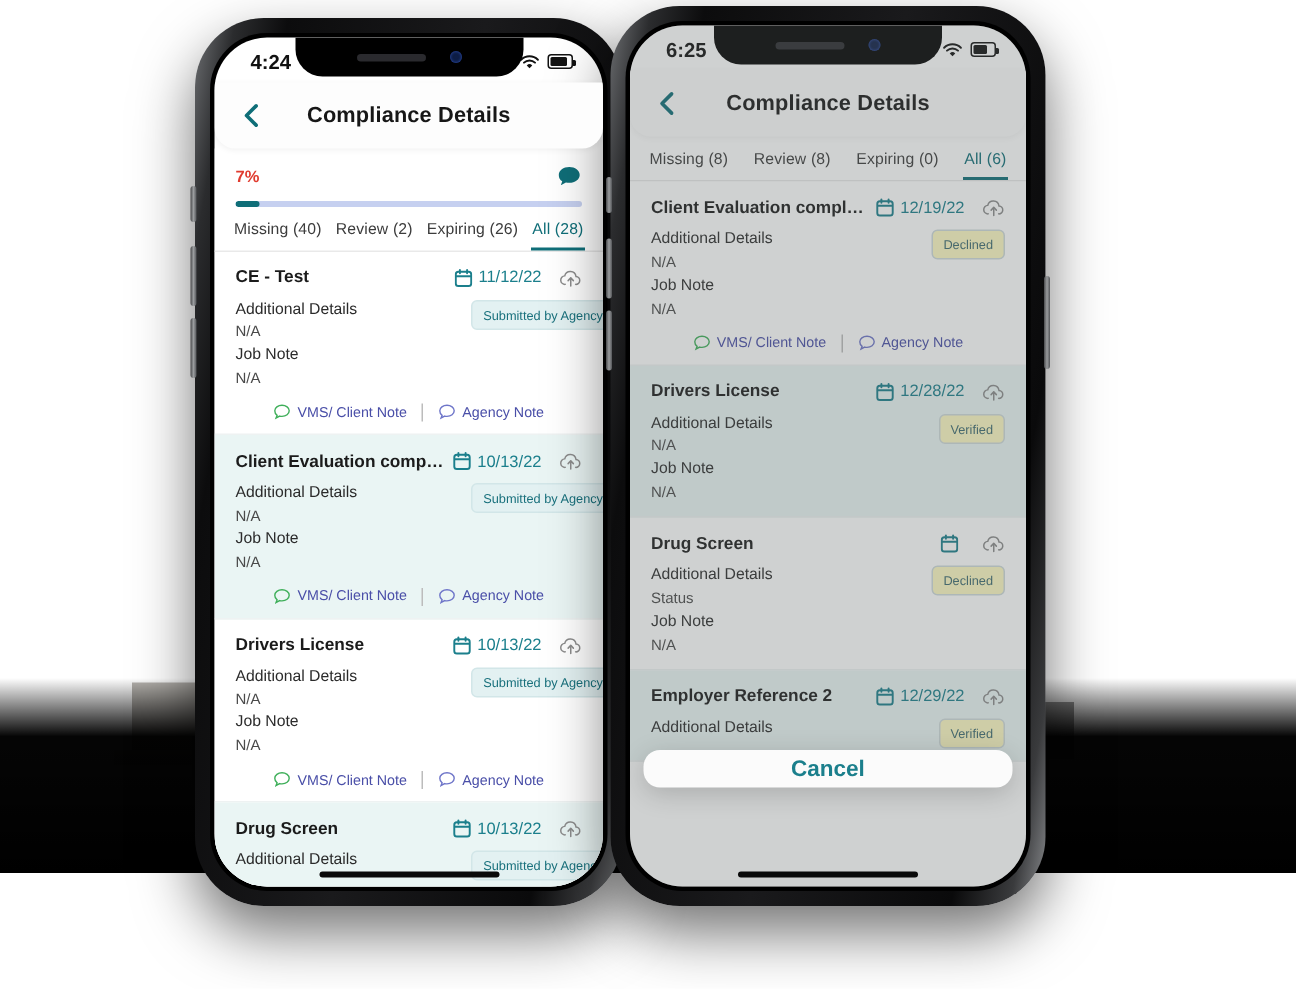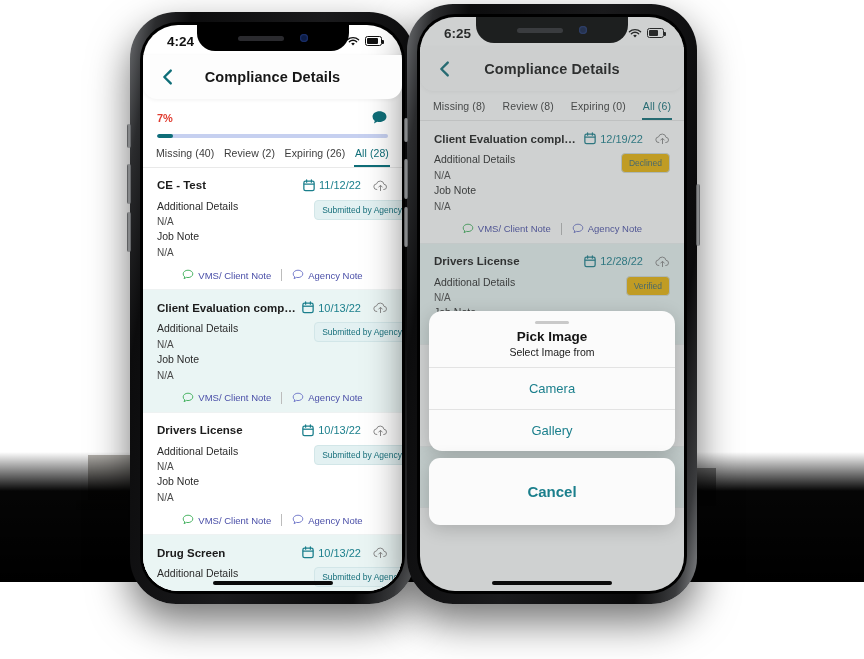--- a/index.html
+++ b/index.html
@@ -124,21 +124,21 @@
   .date-txt { font-size: 11px; color: #1b7f8c; font-weight: 400; }
   .upload-ico { width: 15px; height: 13px; }
   .card-body { display: flex; align-items: flex-start; justify-content: space-between; margin-top: 7px; }
   .kv { font-size: 10px; color: #2b2b2b; line-height: 1.5; }
   .kv .k { font-size: 10.5px; color: #2b2b2b; }
   .kv .v { color: #4a4a4a; }
   .badge {
     font-size: 8.5px; color: #18707c; background: #e3f1f2; border: 1px solid #d2e6e8;
     border-radius: 4px; padding: 4px 7px; white-space: nowrap; margin-top: 1px;
   }
-  .badge.grey { background: #eab308; border-color: #cfdada; color: #3d6a70; margin-left: 16px; }
+  .badge.grey { background: #fef9c3; border-color: #cfdada; color: #3d6a70; margin-left: 16px; }
   .notes-row { display: flex; align-items: center; justify-content: center; gap: 10px; margin-top: 9px; }
   .note { display: flex; align-items: center; gap: 4px; font-size: 9.5px; color: #4a4fa8; }
   .note .n-ico { width: 12px; height: 12px; }
   .divider-v { width: 1px; height: 12px; background: #bcbcbc; }
 
   
   .home-ind {
     position: absolute; bottom: 6px; left: 50%; transform: translateX(-50%);
     width: 120px; height: 4px; border-radius: 3px; background: #0a0a0a; z-index: 50;
   }
@@ -153,21 +153,21 @@
   .sheet-head { padding: 10px 10px 9px 10px; text-align: center; border-bottom: 1px solid #e3e3e3; }
   .sheet-title { font-size: 13.5px; font-weight: 700; color: #141414; }
   .sheet-sub { font-size: 10.5px; color: #1a1a1a; margin-top: 2px; }
   .sheet-opt {
     text-align: center; padding: 13px 6px; font-size: 13px; color: #1b7f8c;
     border-bottom: 1px solid #e3e3e3;
   }
   .sheet-opt:last-child { border-bottom: none; }
   .cancel-btn {
     margin-top: 7px; background: #fbfbfb; border-radius: 11px; text-align: center;
-    padding: 25px 6px; font-size: 15px; font-weight: 700; color: #1b7f8c;
+    padding: 4px 6px; font-size: 15px; font-weight: 700; color: #1b7f8c;
     box-shadow: 0 4px 18px rgba(0,0,0,.18);
   }
   .grab { width: 34px; height: 3px; border-radius: 2px; background: #c9c9c9; margin: 0 auto 5px auto; }
 </style>
 </head>
 <body>
 
 <div id="stage">
 
   <div class="shadow-band sh-grey-a"></div>
@@ -594,29 +594,20 @@
                 <div class="k">Additional Details</div>
               </div>
               <div class="badge grey">Verified</div>
             </div>
           </div>
 
         </div>
 
         <div class="dim"></div>
         <div class="sheet-wrap">
-          <div class="sheet">
-            <div class="sheet-head">
-              <div class="grab"></div>
-              <div class="sheet-title">Pick Image</div>
-              <div class="sheet-sub">Select Image from</div>
-            </div>
-            <div class="sheet-opt">Camera</div>
-            <div class="sheet-opt">Gallery</div>
-          </div>
           <div class="cancel-btn">Cancel</div>
         </div>
 
         <div class="home-ind"></div>
       </div>
     </div>
   </div>
 
 </div>
 

